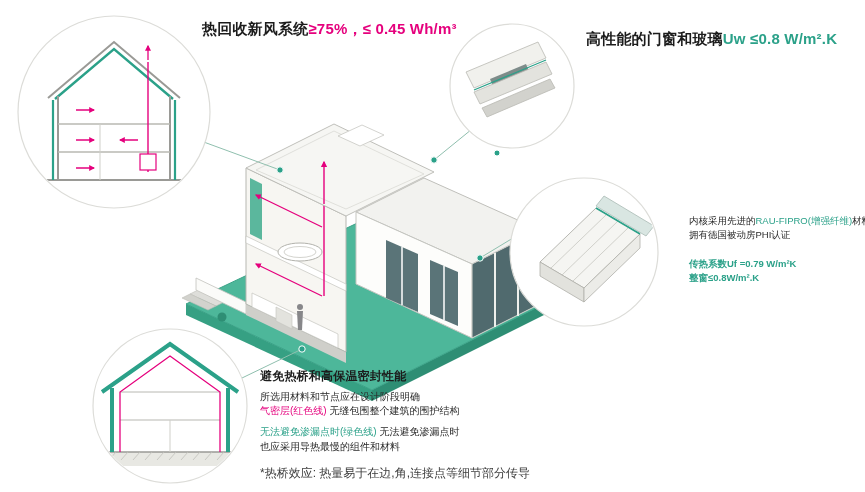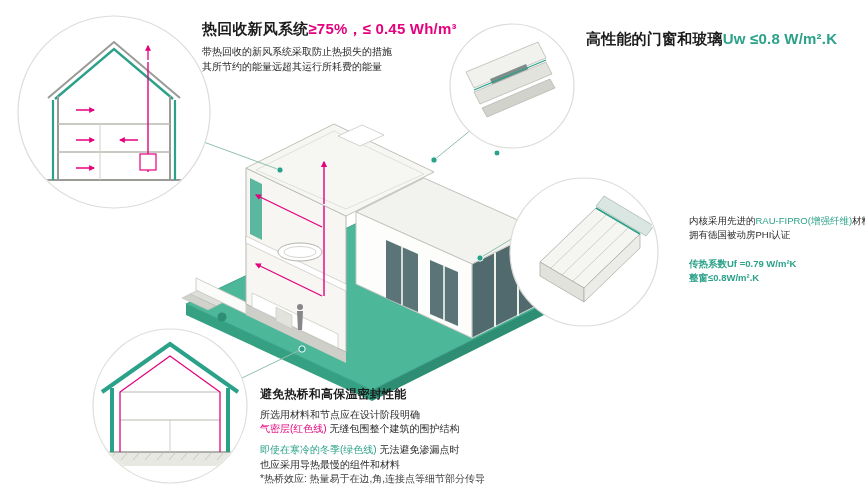--- a/index.html
+++ b/index.html
@@ -9,21 +9,21 @@
   svg.scene{position:absolute;left:0;top:0}
   .sec{position:absolute}
   .ttl{font-weight:700;font-size:15px;letter-spacing:.2px;white-space:nowrap;color:#1c1c1c}
   .bdy{font-size:10px;line-height:1.5;color:#2a2a2a;margin-top:5px}
   .bdy div{white-space:nowrap}
   .red{color:#e5007d}
   .grn{color:#2ba189}
   .bold{font-weight:700}
   .frame-txt{font-size:9.5px;line-height:1.48;color:#2a2a2a}
   .frame-txt div{white-space:nowrap}
-  .note{font-size:10px;color:#3d3d3d;margin-top:0;white-space:nowrap}
+  .note{font-size:12px;color:#3d3d3d;margin-top:11px;white-space:nowrap}
   .gap{height:7px}
 </style>
 </head>
 <body>
 
 <div class="stage">
 
 <svg class="scene" width="865" height="492" viewBox="0 0 865 492">
   <defs>
     <marker id="aM" viewBox="0 0 10 10" refX="8" refY="5" markerWidth="4.6" markerHeight="4.6" orient="auto">
@@ -195,42 +195,38 @@
       <polyline points="102,392 170,344 238,392" fill="none" stroke="#2ba189" stroke-width="4"></polyline>
       <line x1="112" y1="388" x2="112" y2="452" stroke="#2ba189" stroke-width="4"></line>
       <line x1="228" y1="388" x2="228" y2="452" stroke="#2ba189" stroke-width="4"></line>
       <polyline points="120,452 120,392 170,356 220,392 220,452" fill="none" stroke="#e5007d" stroke-width="1.3"></polyline>
     </g>
   </g>
 </svg>
 
 <div class="sec" style="left:202px;top:20px;width:280px">
   <div class="ttl"><span>热回收新风系统</span><span class="red">≥75%，≤ 0.45 Wh/m³</span></div>
-  <div class="bdy">
-    <div>带热回收的新风系统采取防止热损失的措施</div>
-    <div>其所节约的能量远超其运行所耗费的能量</div>
-  </div>
 </div>
 
 <div class="sec" style="left:586px;top:30px;width:276px">
   <div class="ttl"><span>高性能的门窗和玻璃</span><span class="grn">Uw ≤0.8 W/m².K</span></div>
 </div>
 
 <div class="sec frame-txt" style="left:689px;top:214px;width:202px">
   <div><span>内核采用先进的</span><span class="grn">RAU-FIPRO(增强纤维)</span><span>材料</span></div>
   <div>拥有德国被动房PHI认证</div>
   <div class="grn bold" style="margin-top:15px">传热系数Uf =0.79 W/m²K</div>
   <div class="grn bold">整窗≤0.8W/m².K</div>
 </div>
 
-<div class="sec" style="left:260px;top:386px;width:330px">
+<div class="sec" style="left:260px;top:368px;width:330px">
   <div class="ttl" style="font-size:12px">避免热桥和高保温密封性能</div>
   <div class="bdy" style="line-height:1.42">
     <div>所选用材料和节点应在设计阶段明确</div>
     <div><span class="red">气密层(红色线)</span><span> 无缝包围整个建筑的围护结构</span></div>
     <div class="gap"></div>
-    <div><span class="grn">即使在寒冷的冬季(绿色线)</span><span> 无法避免渗漏点时</span></div>
+    <div><span class="grn">无法避免渗漏点时(绿色线)</span><span> 无法避免渗漏点时</span></div>
     <div>也应采用导热最慢的组件和材料</div>
   </div>
   <div class="note">*热桥效应: 热量易于在边,角,连接点等细节部分传导</div>
 </div>
 
 </div>
 
 </body></html>

